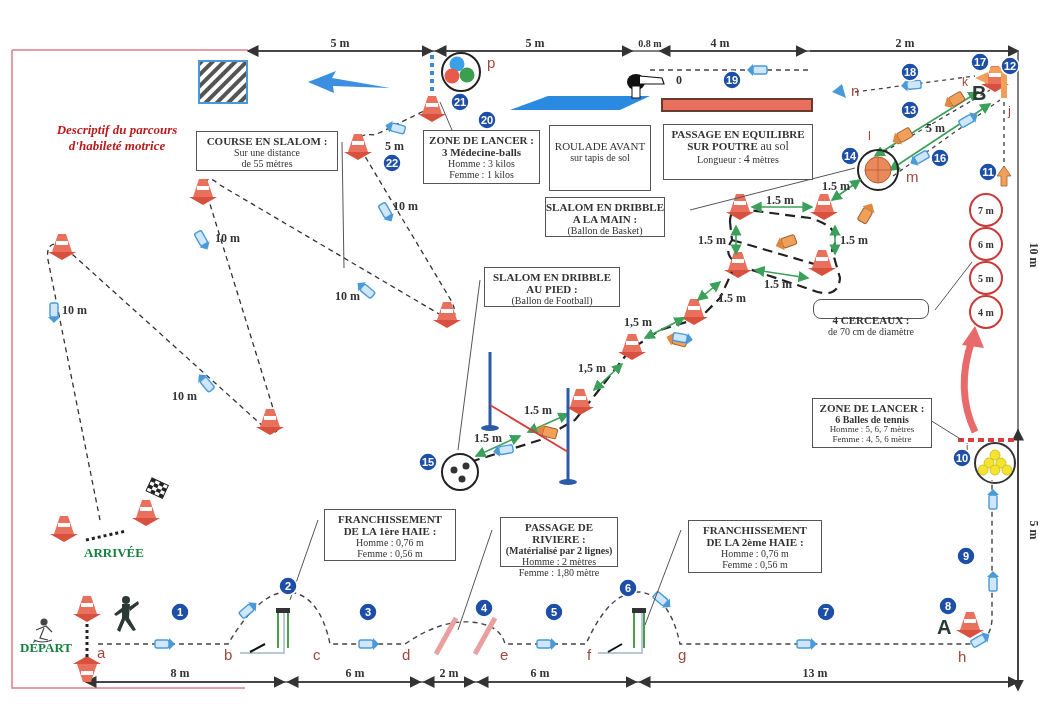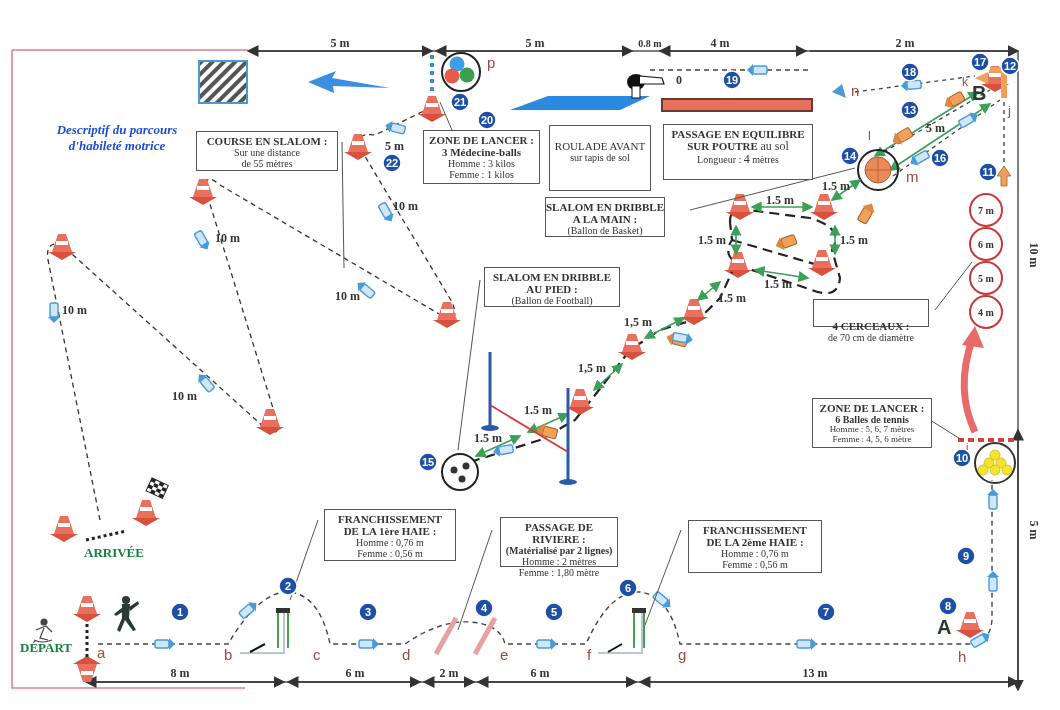--- a/index.html
+++ b/index.html
@@ -5,21 +5,21 @@
   html,body{margin:0;padding:0;background:#fff;}
   body{width:1060px;height:710px;overflow:hidden;position:relative;font-family:"Liberation Serif","DejaVu Serif",serif;}
   svg{position:absolute;left:0;top:0;}
   .dim{font-family:"Liberation Serif",serif;font-weight:bold;font-size:12px;fill:#333;}
   .meas{font-family:"Liberation Serif",serif;font-weight:bold;font-size:12px;fill:#333;}
   .ptl{font-family:"Liberation Sans",sans-serif;font-size:15px;fill:#a0483c;}
   .stepn{font-family:"Liberation Sans",sans-serif;font-weight:bold;font-size:11px;fill:#fff;}
   .box{position:absolute;border:1.5px solid #555;background:#fff;text-align:center;font-family:"Liberation Serif",serif;color:#333;line-height:1.1;box-sizing:border-box;}
   .box .t{font-weight:bold;font-size:11px;}
   .box .s{font-size:10px;}
-  .title{position:absolute;font-family:"Liberation Serif",serif;font-style:italic;font-weight:bold;font-size:13px;color:#1d4ed8;text-align:center;line-height:1.2;}
+  .title{position:absolute;font-family:"Liberation Serif",serif;font-style:italic;font-weight:bold;font-size:13px;color:#b91c1c;text-align:center;line-height:1.2;}
   .big{position:absolute;font-family:"Liberation Sans",sans-serif;font-weight:bold;font-size:20px;color:#2c3a33;}
   .sideword{position:absolute;font-family:"Liberation Serif",serif;font-weight:bold;font-size:13px;color:#15803d;}
 </style>
 </head>
 <body>
 
 <svg width="1060" height="710" xmlns="http://www.w3.org/2000/svg">
   <defs>
     <marker id="arrD" markerWidth="8" markerHeight="8" refX="7" refY="4" orient="auto">
         <path d="M0,0 L8,4 L0,8 z" fill="#333"></path>
@@ -447,21 +447,21 @@
   <div class="t">A LA MAIN :</div>
   <div class="s">(Ballon de Basket)</div>
 </div>
 
 <div class="box" style="left:484px;top:267px;width:136px;height:40px;padding-top:3px;">
   <div class="t">SLALOM EN DRIBBLE</div>
   <div class="t">AU PIED :</div>
   <div class="s">(Ballon de Football)</div>
 </div>
 
-<div class="box" style="left:813px;top:299px;width:116px;height:28px;padding-top:20px;">
+<div class="box" style="left:813px;top:299px;width:116px;height:20px;padding-top:14px;border-radius:8px;">
   <div class="t">4 CERCEAUX :</div>
   <div class="s">de 70 cm de diamètre</div>
 </div>
 
 <div class="box" style="left:812px;top:398px;width:120px;height:50px;padding-top:3px;">
   <div class="t">ZONE DE LANCER :</div>
   <div class="t" style="font-size:10px">6 Balles de tennis</div>
   <div class="s" style="font-size:9px">Homme : 5, 6, 7 mètres</div>
   <div class="s" style="font-size:9px">Femme : 4, 5, 6 mètre</div>
 </div>

